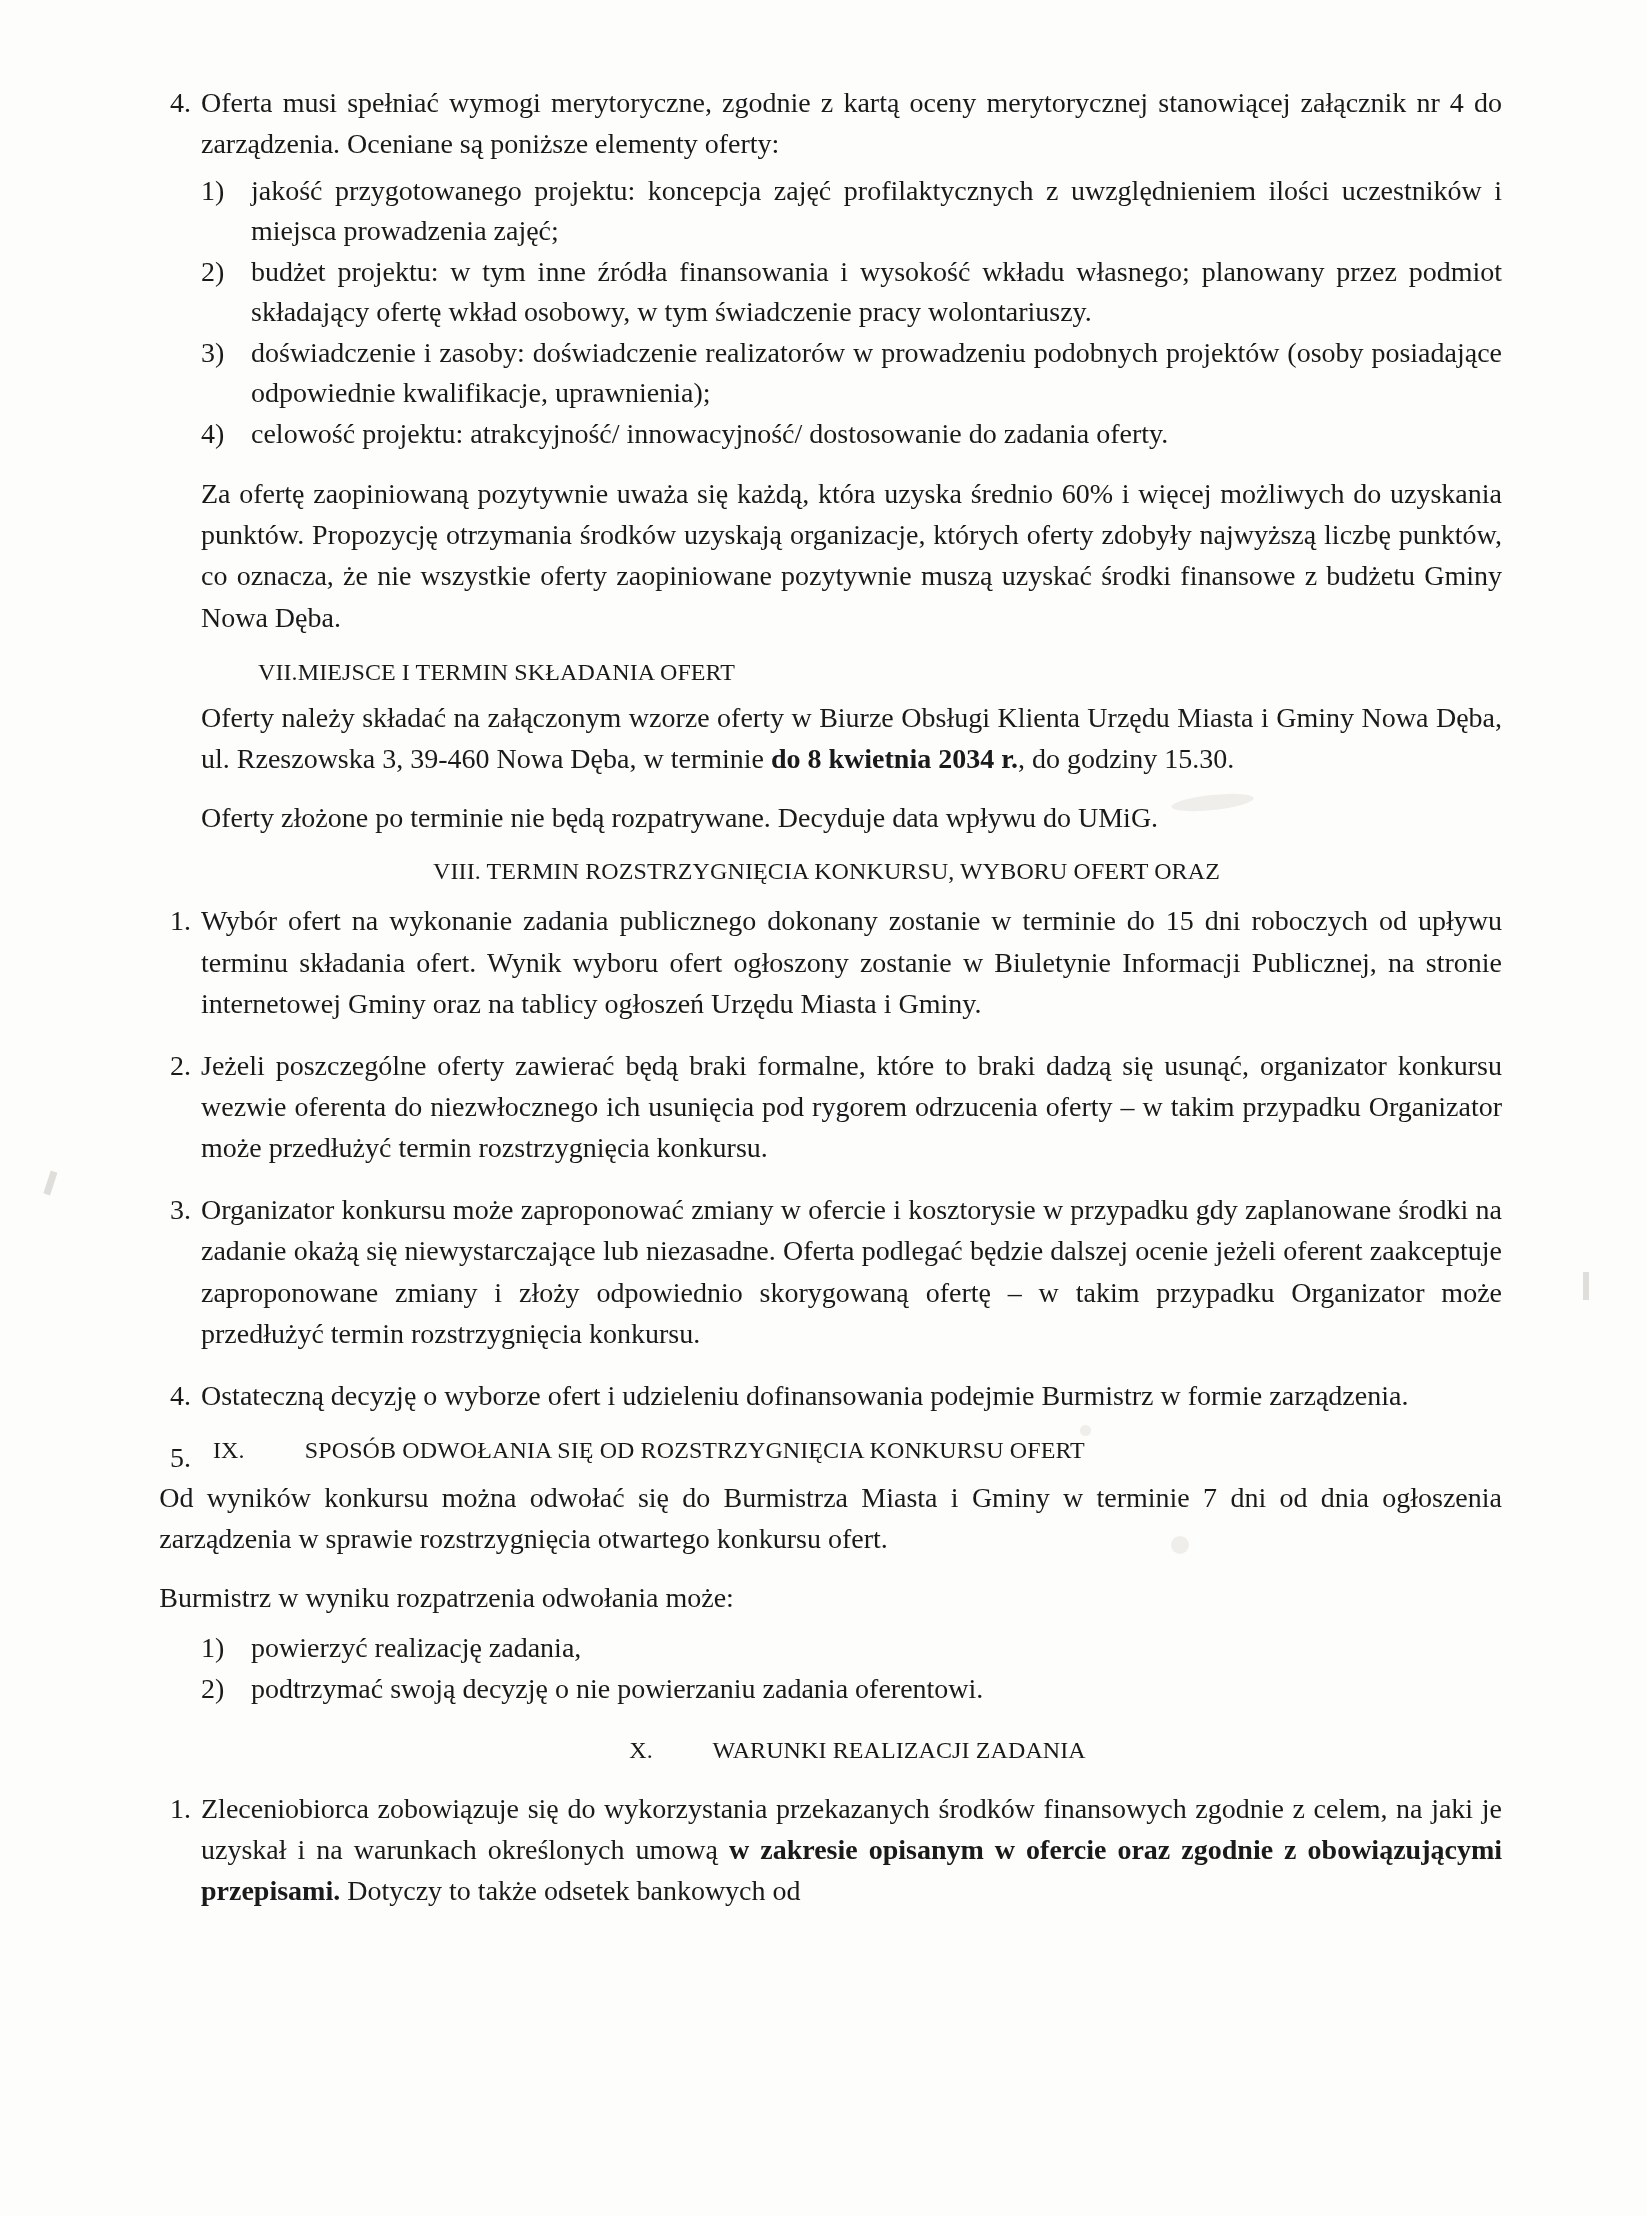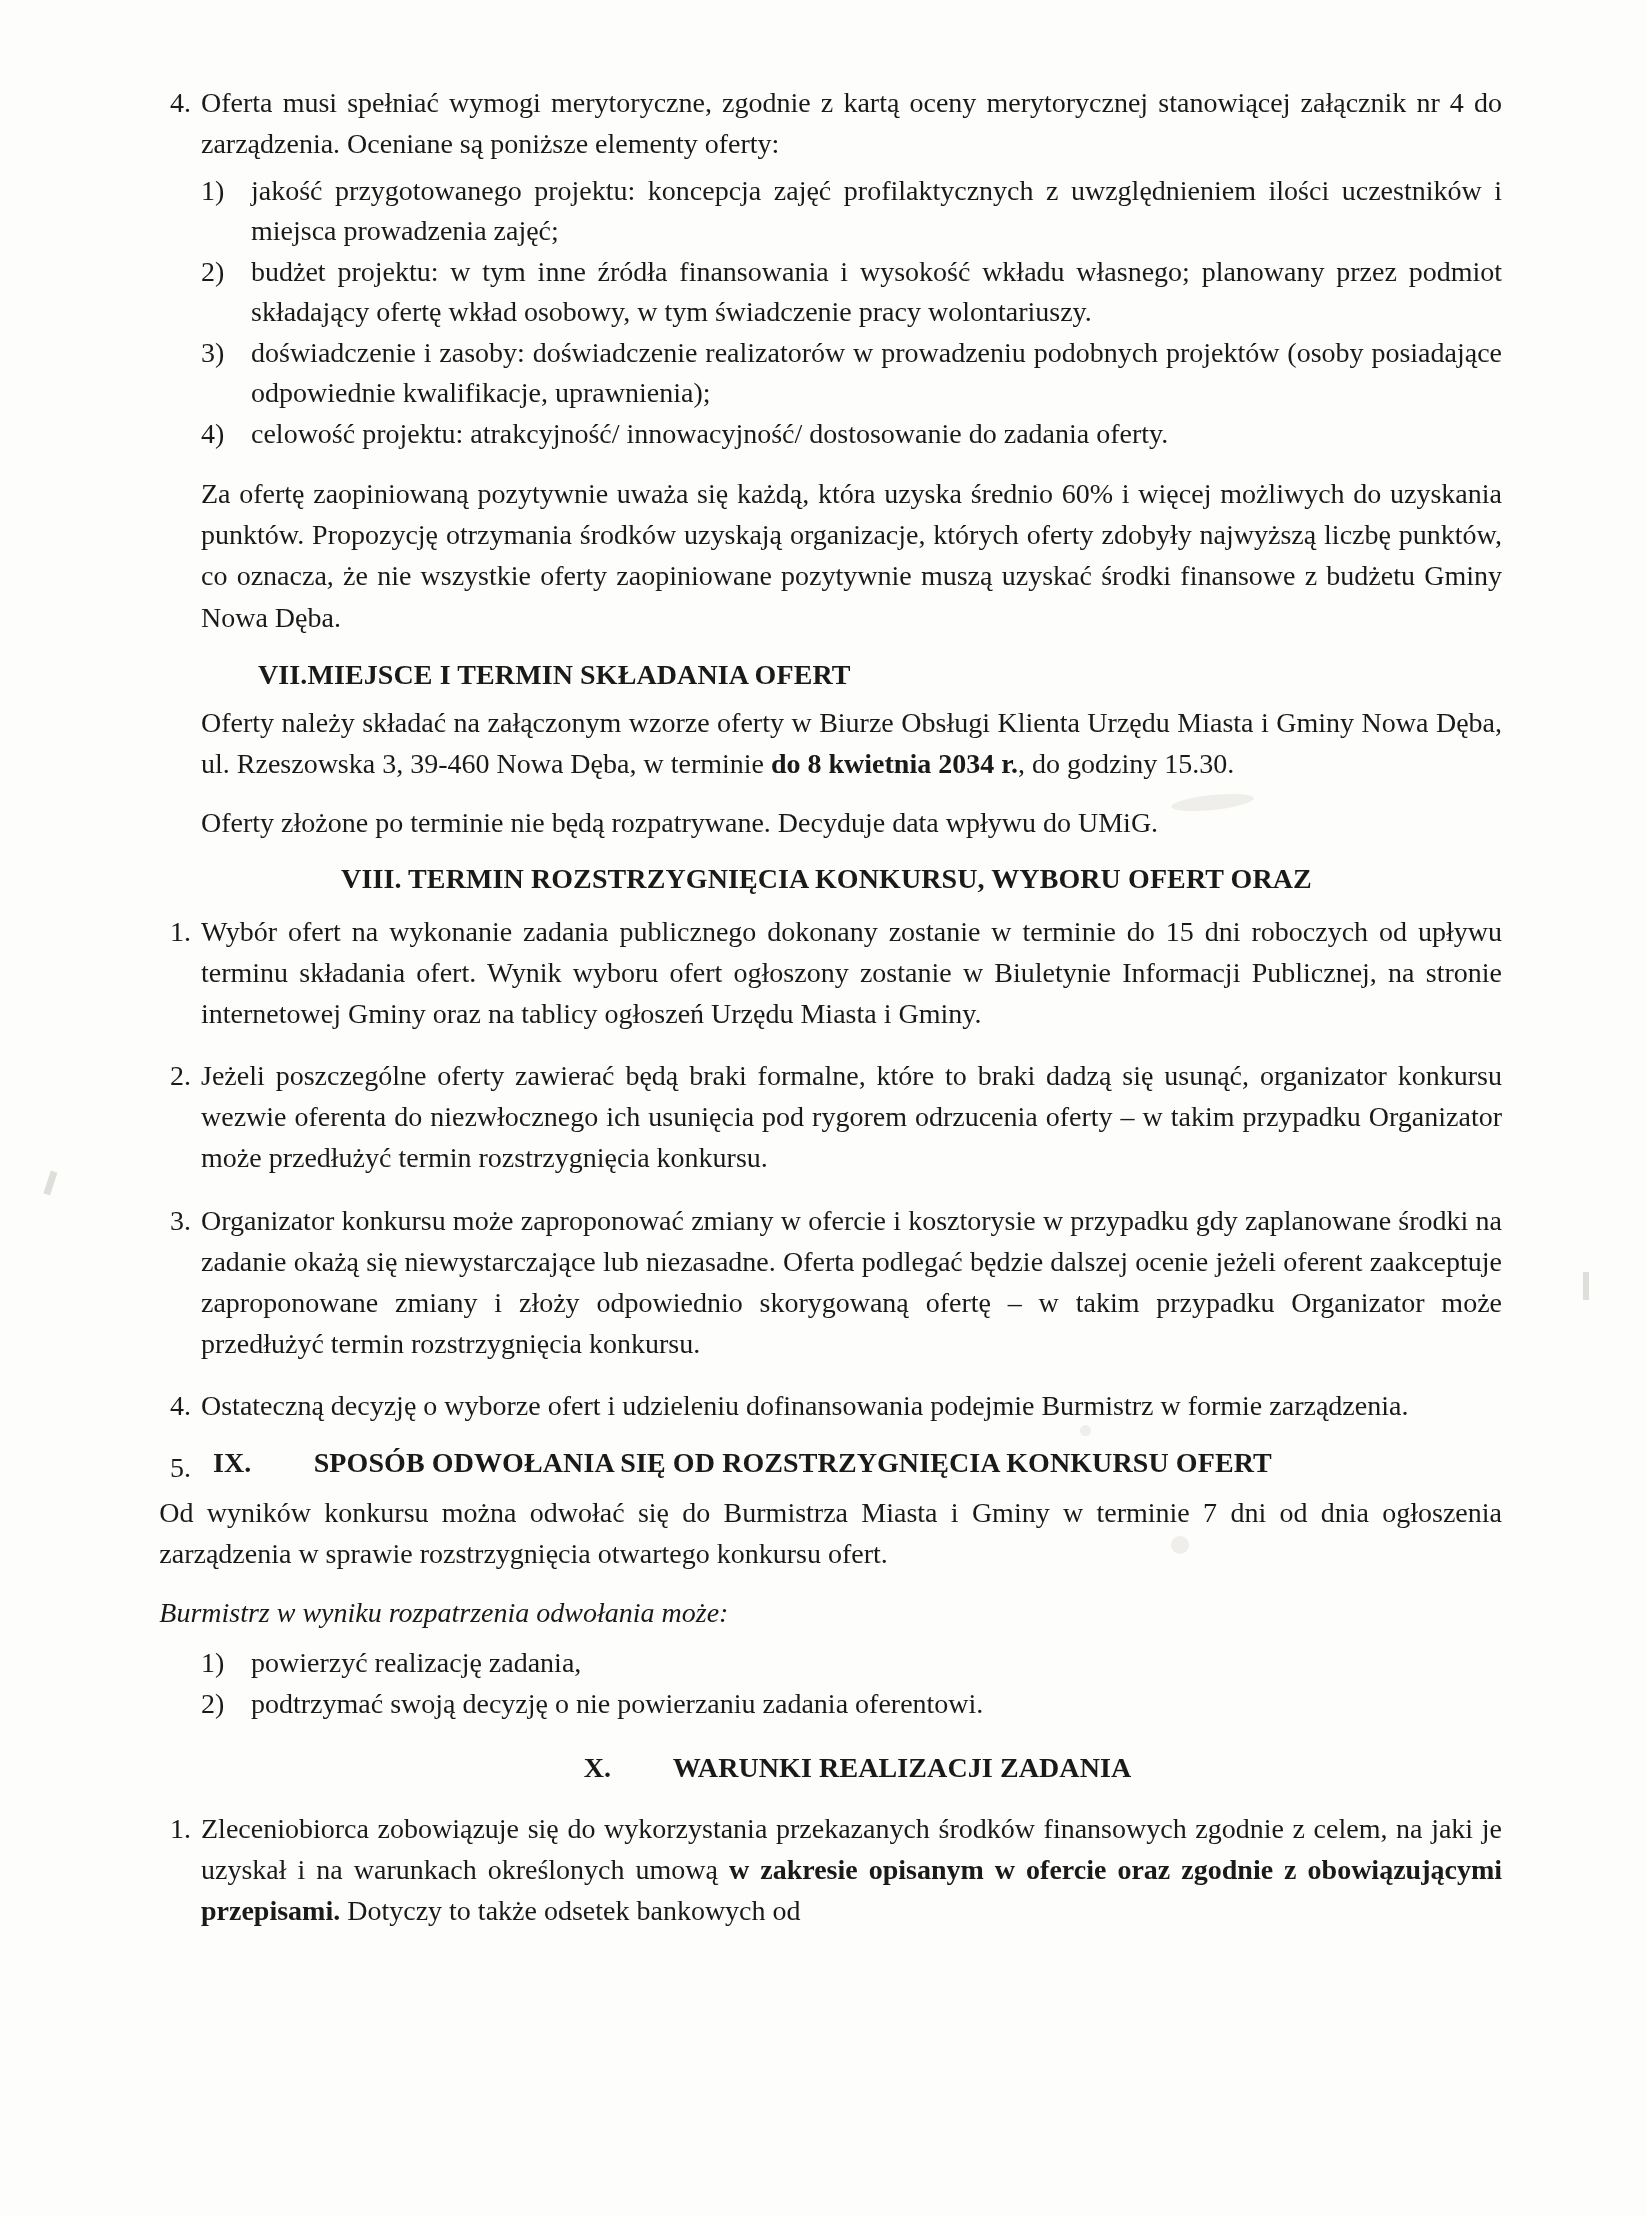--- a/index.html
+++ b/index.html
@@ -62,22 +62,22 @@
   }
   .sub-item > .num {
     position: absolute;
     left: 0;
     top: 0;
     width: 39px;
     text-align: left;
     font-size: 28px;
   }
   .heading {
-    font-weight: bold;
-    font-size: 28px;
+    font-weight: normal;
+    font-size: 24px;
     text-align: center;
     margin: 18px 0 12.5px 0;
     letter-spacing: 0.1px;
   }
   .heading.left-ind {
     text-align: left;
     padding-left: 107px;
     margin: 21px 0 11px 0;
   }
   .heading.two-line {
@@ -185,21 +185,21 @@
     <div class="heading" style="text-align:left; padding-left:62px;">
       <span class="rom">IX.</span>
       <span style="display:inline-block; width:48px;"></span>
       <span>SPOSÓB ODWOŁANIA SIĘ OD ROZSTRZYGNIĘCIA KONKURSU OFERT</span>
     </div>
 
     <div class="para" style="margin-left:8.3px;">Od wyników konkursu można odwołać się do Burmistrza Miasta i Gminy w terminie 7 dni od dnia ogłoszenia zarządzenia w sprawie rozstrzygnięcia otwartego konkursu ofert.</div>
 
     <div class="spacer-sm"></div>
 
-    <div class="para" style="margin-left:8.3px; text-align:left;font-style:italic;">Burmistrz w wyniku rozpatrzenia odwołania może:</div>
+    <div class="para" style="margin-left:8.3px; text-align:left;">Burmistrz w wyniku rozpatrzenia odwołania może:</div>
 
     <div class="sub-list" style="margin-top:4.2px;">
       <div class="sub-item" style="text-align:left;">
         <span class="num">1)</span>
         <span>powierzyć realizację zadania,</span>
       </div>
       <div class="sub-item" style="text-align:left;">
         <span class="num">2)</span>
         <span>podtrzymać swoją decyzję o nie powierzaniu zadania oferentowi.</span>
       </div>

